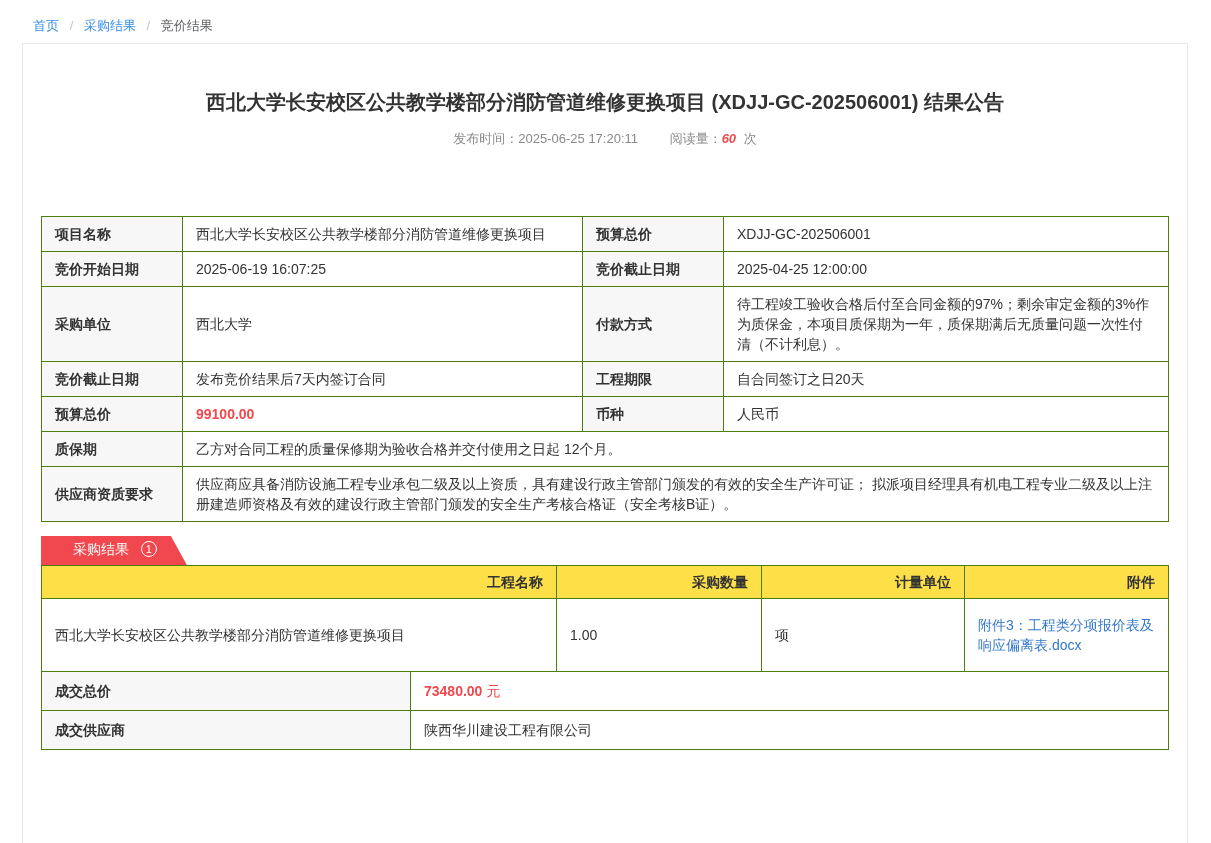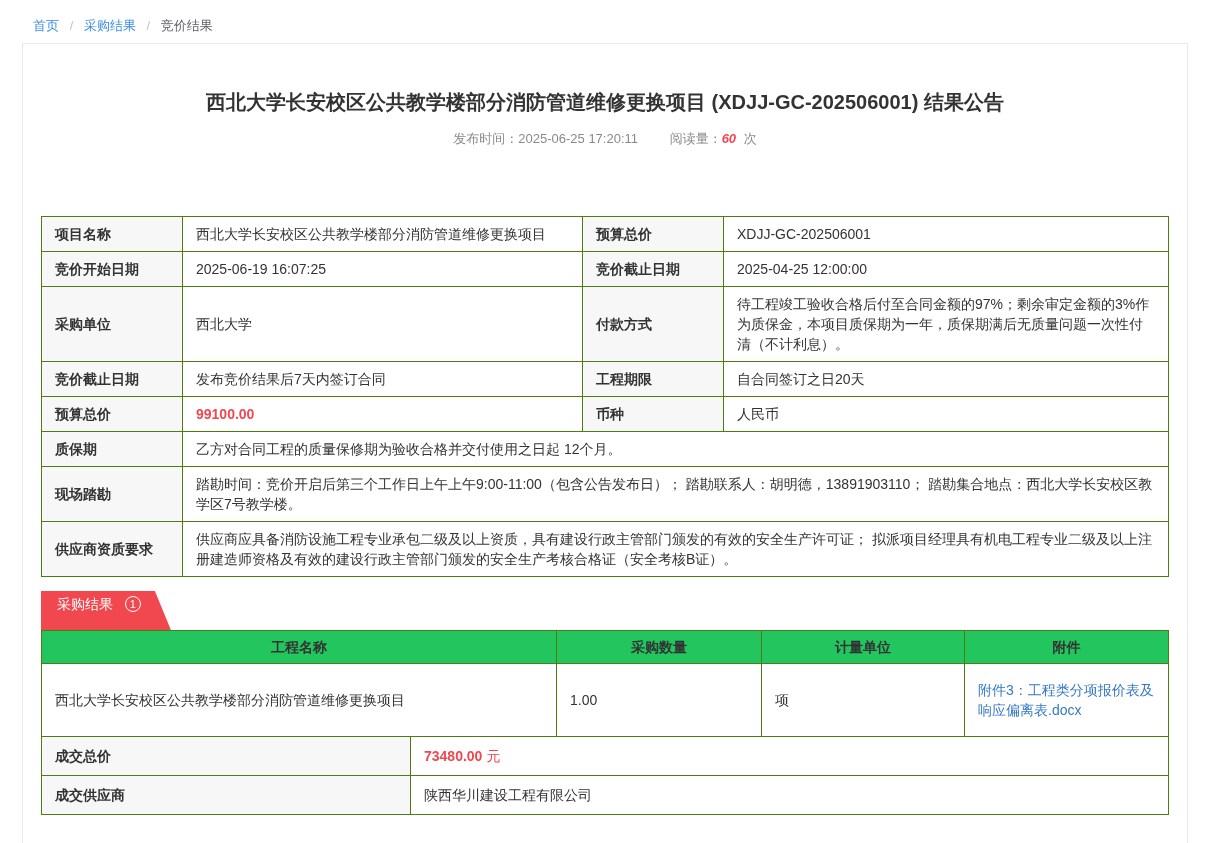--- a/index.html
+++ b/index.html
@@ -58,44 +58,44 @@
   .info-table { margin-top: 68px; }
   .info-table td { }
 
   
   .badge {
     margin-top: 14px;
     display: inline-block;
     background: #f0484e;
     color: #fff;
     font-size: 14px;
-    height: 39px;
+    height: 29px;
     line-height: 27px;
-    padding: 0 30px 0 16px;
+    padding: 0 30px 0 32px;
     clip-path: polygon(0 0, calc(100% - 16px) 0, 100% 100%, 0 100%);
     vertical-align: bottom;
   }
   .badge-label { display: inline-block; vertical-align: top; }
   .badge-circle {
     display: inline-block;
     width: 16px; height: 16px;
     line-height: 15px;
     border: 1px solid #fff;
     border-radius: 50%;
     text-align: center;
     font-size: 11px;
     margin-left: 8px;
     vertical-align: middle;
     margin-top: -3px;
   }
 
   .result-table { margin-top: 0; }
   .result-table th {
-    background: #22c55e;
-    text-align: center;
+    background: #fde047;
+    text-align: right;
     font-weight: 700;
     color: #333;
     padding: 6px 13px;
   }
   .result-table td { padding: 16px 13px; }
   .attachment-link { color: #3579c6; text-decoration: none; }
 
   .summary-table { margin-top: -1px; }
   .summary-table td { padding: 9px 13px; }
   .summary-table .cell-value .red + .red { margin-left: 4px; }
@@ -154,24 +154,20 @@
         </tr>
         <tr>
           <td class="cell-label">预算总价</td>
           <td class="cell-value red bold">99100.00</td>
           <td class="cell-label">币种</td>
           <td class="cell-value">人民币</td>
         </tr>
         <tr>
           <td class="cell-label">质保期</td>
           <td colspan="3" class="cell-value">乙方对合同工程的质量保修期为验收合格并交付使用之日起 12个月。</td>
-        </tr>
-        <tr>
-          <td class="cell-label">现场踏勘</td>
-          <td colspan="3" class="cell-value">踏勘时间：竞价开启后第三个工作日上午上午9:00-11:00（包含公告发布日）；  踏勘联系人：胡明德，13891903110；  踏勘集合地点：西北大学长安校区教学区7号教学楼。</td>
         </tr>
         <tr>
           <td class="cell-label">供应商资质要求</td>
           <td colspan="3" class="cell-value">供应商应具备消防设施工程专业承包二级及以上资质，具有建设行政主管部门颁发的有效的安全生产许可证；  拟派项目经理具有机电工程专业二级及以上注册建造师资格及有效的建设行政主管部门颁发的安全生产考核合格证（安全考核B证）。</td>
         </tr>
       </tbody>
   </table>
 
   <div class="badge">
     <span class="badge-label">采购结果</span>

